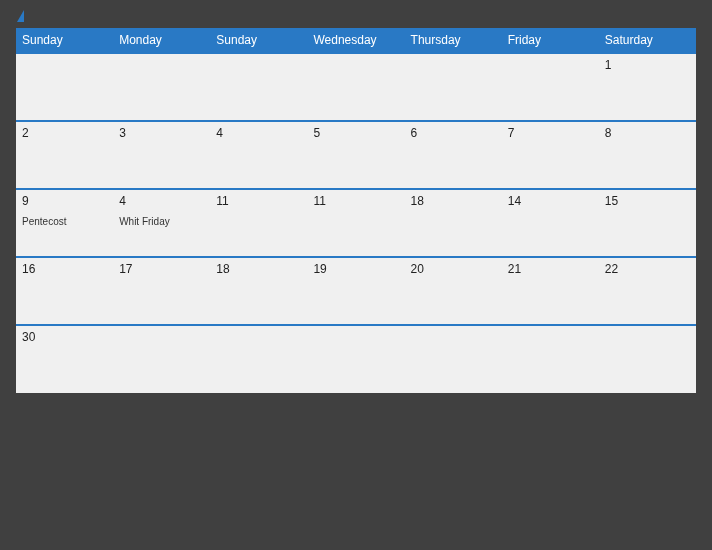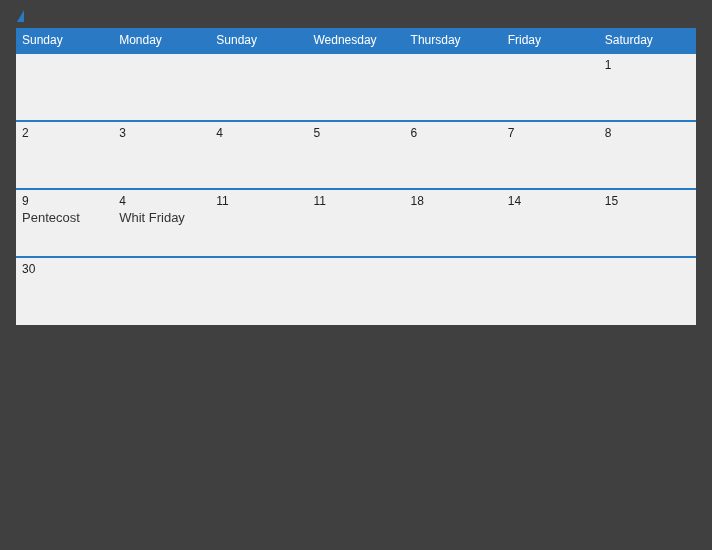--- a/index.html
+++ b/index.html
@@ -100,24 +100,24 @@
     }
     .calendar tbody td.empty {
       background: #f0f0f0;
     }
     .day-num {
       font-size: 12px;
       color: #222;
       display: block;
     }
     .holiday-label {
-      font-size: 13px;
+      font-size: 10px;
       color: #333;
       display: block;
-      margin-top: 2px;
+      margin-top: 8px;
     }
     .last-row td {
       height: 55px;
       margin-left: 12px;
     }
   </style>
 </head>
 <body>
 
 <div class="page">
@@ -200,20 +200,43 @@
           <td>
             <span class="day-num">18</span>
           </td>
           <td>
             <span class="day-num">14</span>
           </td>
           <td>
             <span class="day-num">15</span>
           </td>
         </tr>
+        <tr>
+          <td>
+            <span class="day-num">16</span>
+          </td>
+          <td>
+            <span class="day-num">17</span>
+          </td>
+          <td>
+            <span class="day-num">18</span>
+          </td>
+          <td>
+            <span class="day-num">19</span>
+          </td>
+          <td>
+            <span class="day-num">20</span>
+          </td>
+          <td>
+            <span class="day-num">21</span>
+          </td>
+          <td>
+            <span class="day-num">22</span>
+          </td>
+        </tr>
         <tr class="last-row">
           <td>
             <span class="day-num">30</span>
           </td>
           <td class="empty"></td>
           <td class="empty"></td>
           <td class="empty"></td>
           <td class="empty"></td>
           <td class="empty"></td>
           <td class="empty"></td>

